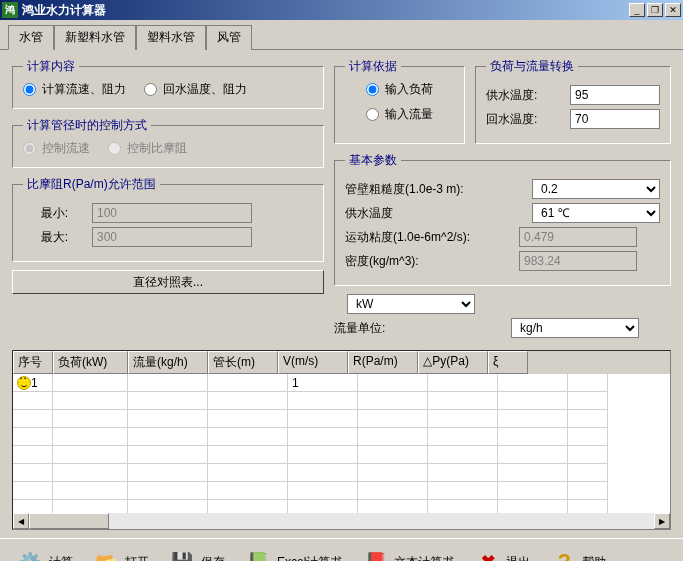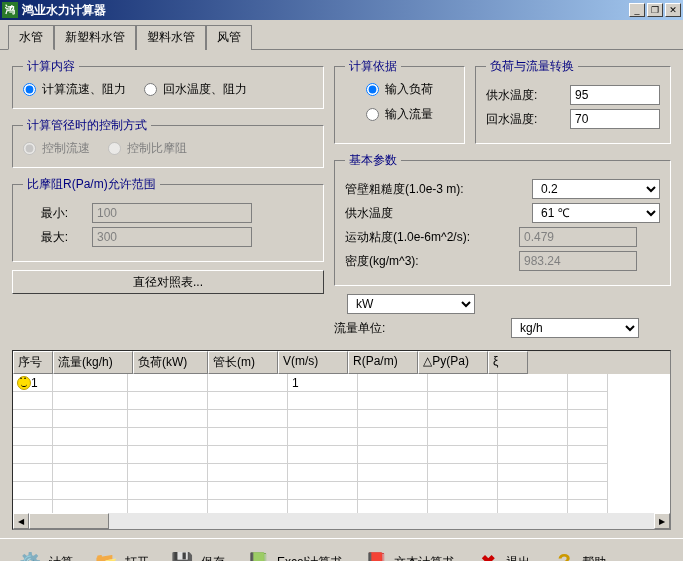--- a/index.html
+++ b/index.html
@@ -161,22 +161,22 @@
       <div class="frow">
         <span class="flabel" style="width:140px">流量单位:</span>
         <select><option>kg/h</option></select>
       </div>
     </div>
   </div>
 
   <div class="table-wrap">
     <div class="thead" id="thead">
         <div class="th" style="width: 40px;">序号</div>
+        <div class="th" style="width: 75px;">负荷(kW)</div>
         <div class="th" style="width: 80px;">流量(kg/h)</div>
-        <div class="th" style="width: 75px;">负荷(kW)</div>
         <div class="th" style="width: 70px;">管长(m)</div>
         <div class="th" style="width: 70px;">V(m/s)</div>
         <div class="th" style="width: 70px;">R(Pa/m)</div>
         <div class="th" style="width: 70px;">△Py(Pa)</div>
         <div class="th" style="width: 40px;">ξ</div>
       </div>
     <div class="tbody gridlines" id="tbody">
         <div class="trow">
           <div class="td" style="width: 40px;">
             <span class="smiley"></span>

